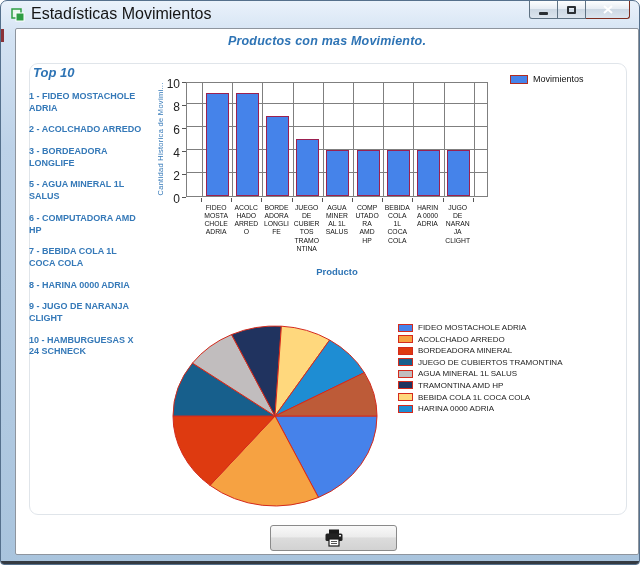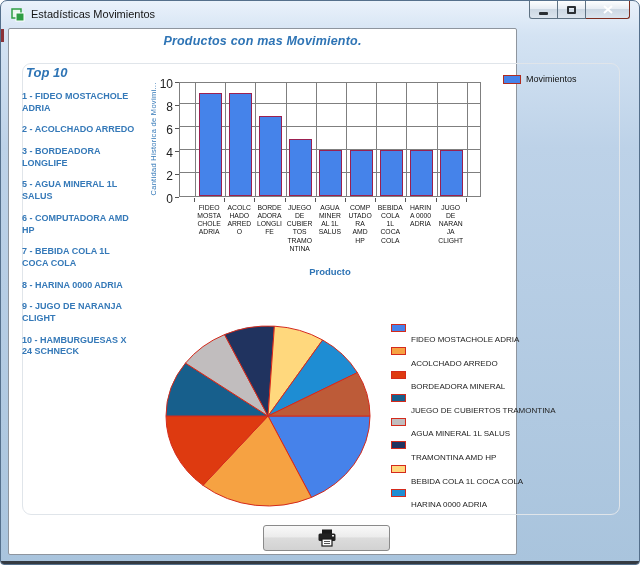--- a/index.html
+++ b/index.html
@@ -5,34 +5,34 @@
   html,body{margin:0;padding:0;background:#ffffff;font-family:"Liberation Sans",sans-serif;}
   *{box-sizing:border-box;}
   .window{
     position:relative;width:640px;height:565px;
     background:linear-gradient(180deg,#eaf2fb 0%,#d4e3f3 6%,#bdd2e8 26%,#a9c4dd 100%);
     border:1px solid #55708c;border-radius:7px 7px 4px 4px;overflow:hidden;
   }
   .window::after{content:"";position:absolute;left:0;right:0;bottom:0;height:3px;background:#343a42;}
   .titlebar{position:absolute;left:0;top:0;right:0;height:27px;display:flex;align-items:center;}
   .app-icon{margin:0 6px 0 10px;display:inline-flex;}
-  .title-text{font-size:11px;color:#151515;padding-bottom:2px;}
+  .title-text{font-size:16px;color:#151515;padding-bottom:2px;}
   .caption-buttons{position:absolute;right:9px;top:0;display:flex;}
   .cap{height:18px;border:1px solid #5f7283;border-top:none;display:flex;align-items:center;justify-content:center;
        background:linear-gradient(180deg,#fdfefe 0%,#e7edf4 45%,#cdd8e3 50%,#dce5ee 100%);}
   .cap+.cap{border-left:none;}
   .cap.min{width:29px;border-radius:0 0 3px 3px;border-bottom-right-radius:0;}
   .cap.max{width:28px;}
   .cap.close{width:44px;border-radius:0 0 3px 3px;border-bottom-left-radius:0;border-color:#7e2d1e;
        background:linear-gradient(180deg,#f6b2a2 0%,#e98ظ 0%,#e8806b 40%,#d5503a 55%,#c03a24 100%);}
   .glyph-min{width:9px;height:3px;background:#2b2f33;margin-top:7px;border-radius:1px;}
   .glyph-max{width:9px;height:8px;border:2px solid #2b2f33;border-radius:1px;}
   .artifact{position:absolute;left:0;top:28px;width:3px;height:13px;background:#7e1418;opacity:.85;}
   .content{
-    position:absolute;left:7px;top:27px;width:509px;height:527px;
+    position:absolute;left:14px;top:27px;width:624px;height:527px;
     background:#ffffff;border:1px solid #8e959e;border-radius:2px;
   }
   .main-title{position:absolute;left:0;top:5px;width:100%;text-align:center;
     font-size:12.5px;font-weight:bold;font-style:italic;color:#2e74b5;letter-spacing:.2px;}
   .groupbox{position:absolute;left:13px;top:34px;width:598px;height:452px;border:1px solid #e0e5ea;border-radius:9px;}
   .top10-heading{position:absolute;left:17px;top:36px;font-size:13px;font-weight:bold;font-style:italic;color:#2e74b5;}
   .top10-list{position:absolute;left:13px;top:62px;width:114px;}
   .t10{font-size:9px;line-height:1.3;font-weight:bold;color:#3579b8;margin-bottom:10px;}
   .bar-ylabel{position:absolute;left:140px;top:168px;width:116px;transform:rotate(-90deg);transform-origin:0 0;
     text-align:center;font-size:7.5px;color:#3579b8;letter-spacing:.3px;white-space:nowrap;}
@@ -48,21 +48,21 @@
   .bar{position:absolute;bottom:0;width:23px;border:1px solid #9b2050;z-index:2;}
   .bar-xlabel{position:absolute;left:170px;top:237px;width:302px;text-align:center;
     font-size:9.5px;font-weight:bold;color:#2e74b5;}
   .bar-legend{position:absolute;left:494px;top:45px;display:flex;align-items:center;gap:5px;}
   .bar-legend-swatch{width:18px;height:9px;border:1px solid #b02c20;display:inline-block;}
   .bar-legend-label{font-size:9px;color:#111;}
   .pie{position:absolute;left:151px;top:291px;}
   .pie-legend{position:absolute;left:382px;top:294px;}
   .plrow{display:flex;align-items:flex-start;gap:5px;margin-bottom:2.6px;}
   .plsw{width:15px;height:8px;border:1px solid #b02c20;flex:0 0 auto;margin-top:0.5px;}
-  .pltx{font-size:8px;color:#222;white-space:nowrap;margin-top:12px;}
+  .pltx{font-size:8px;color:#222;white-space:nowrap;}
   .print-btn{position:absolute;left:254px;top:496px;width:127px;height:26px;
     border:1px solid #8a8a8a;border-radius:3px;display:flex;align-items:center;justify-content:center;
     background:linear-gradient(180deg,#f9f9f9 0%,#ececec 45%,#dcdcdc 50%,#d2d2d2 100%);cursor:pointer;}
 </style>
 </head>
 <body>
 
 <div class="window">
   <div class="titlebar">
     <span class="app-icon">

